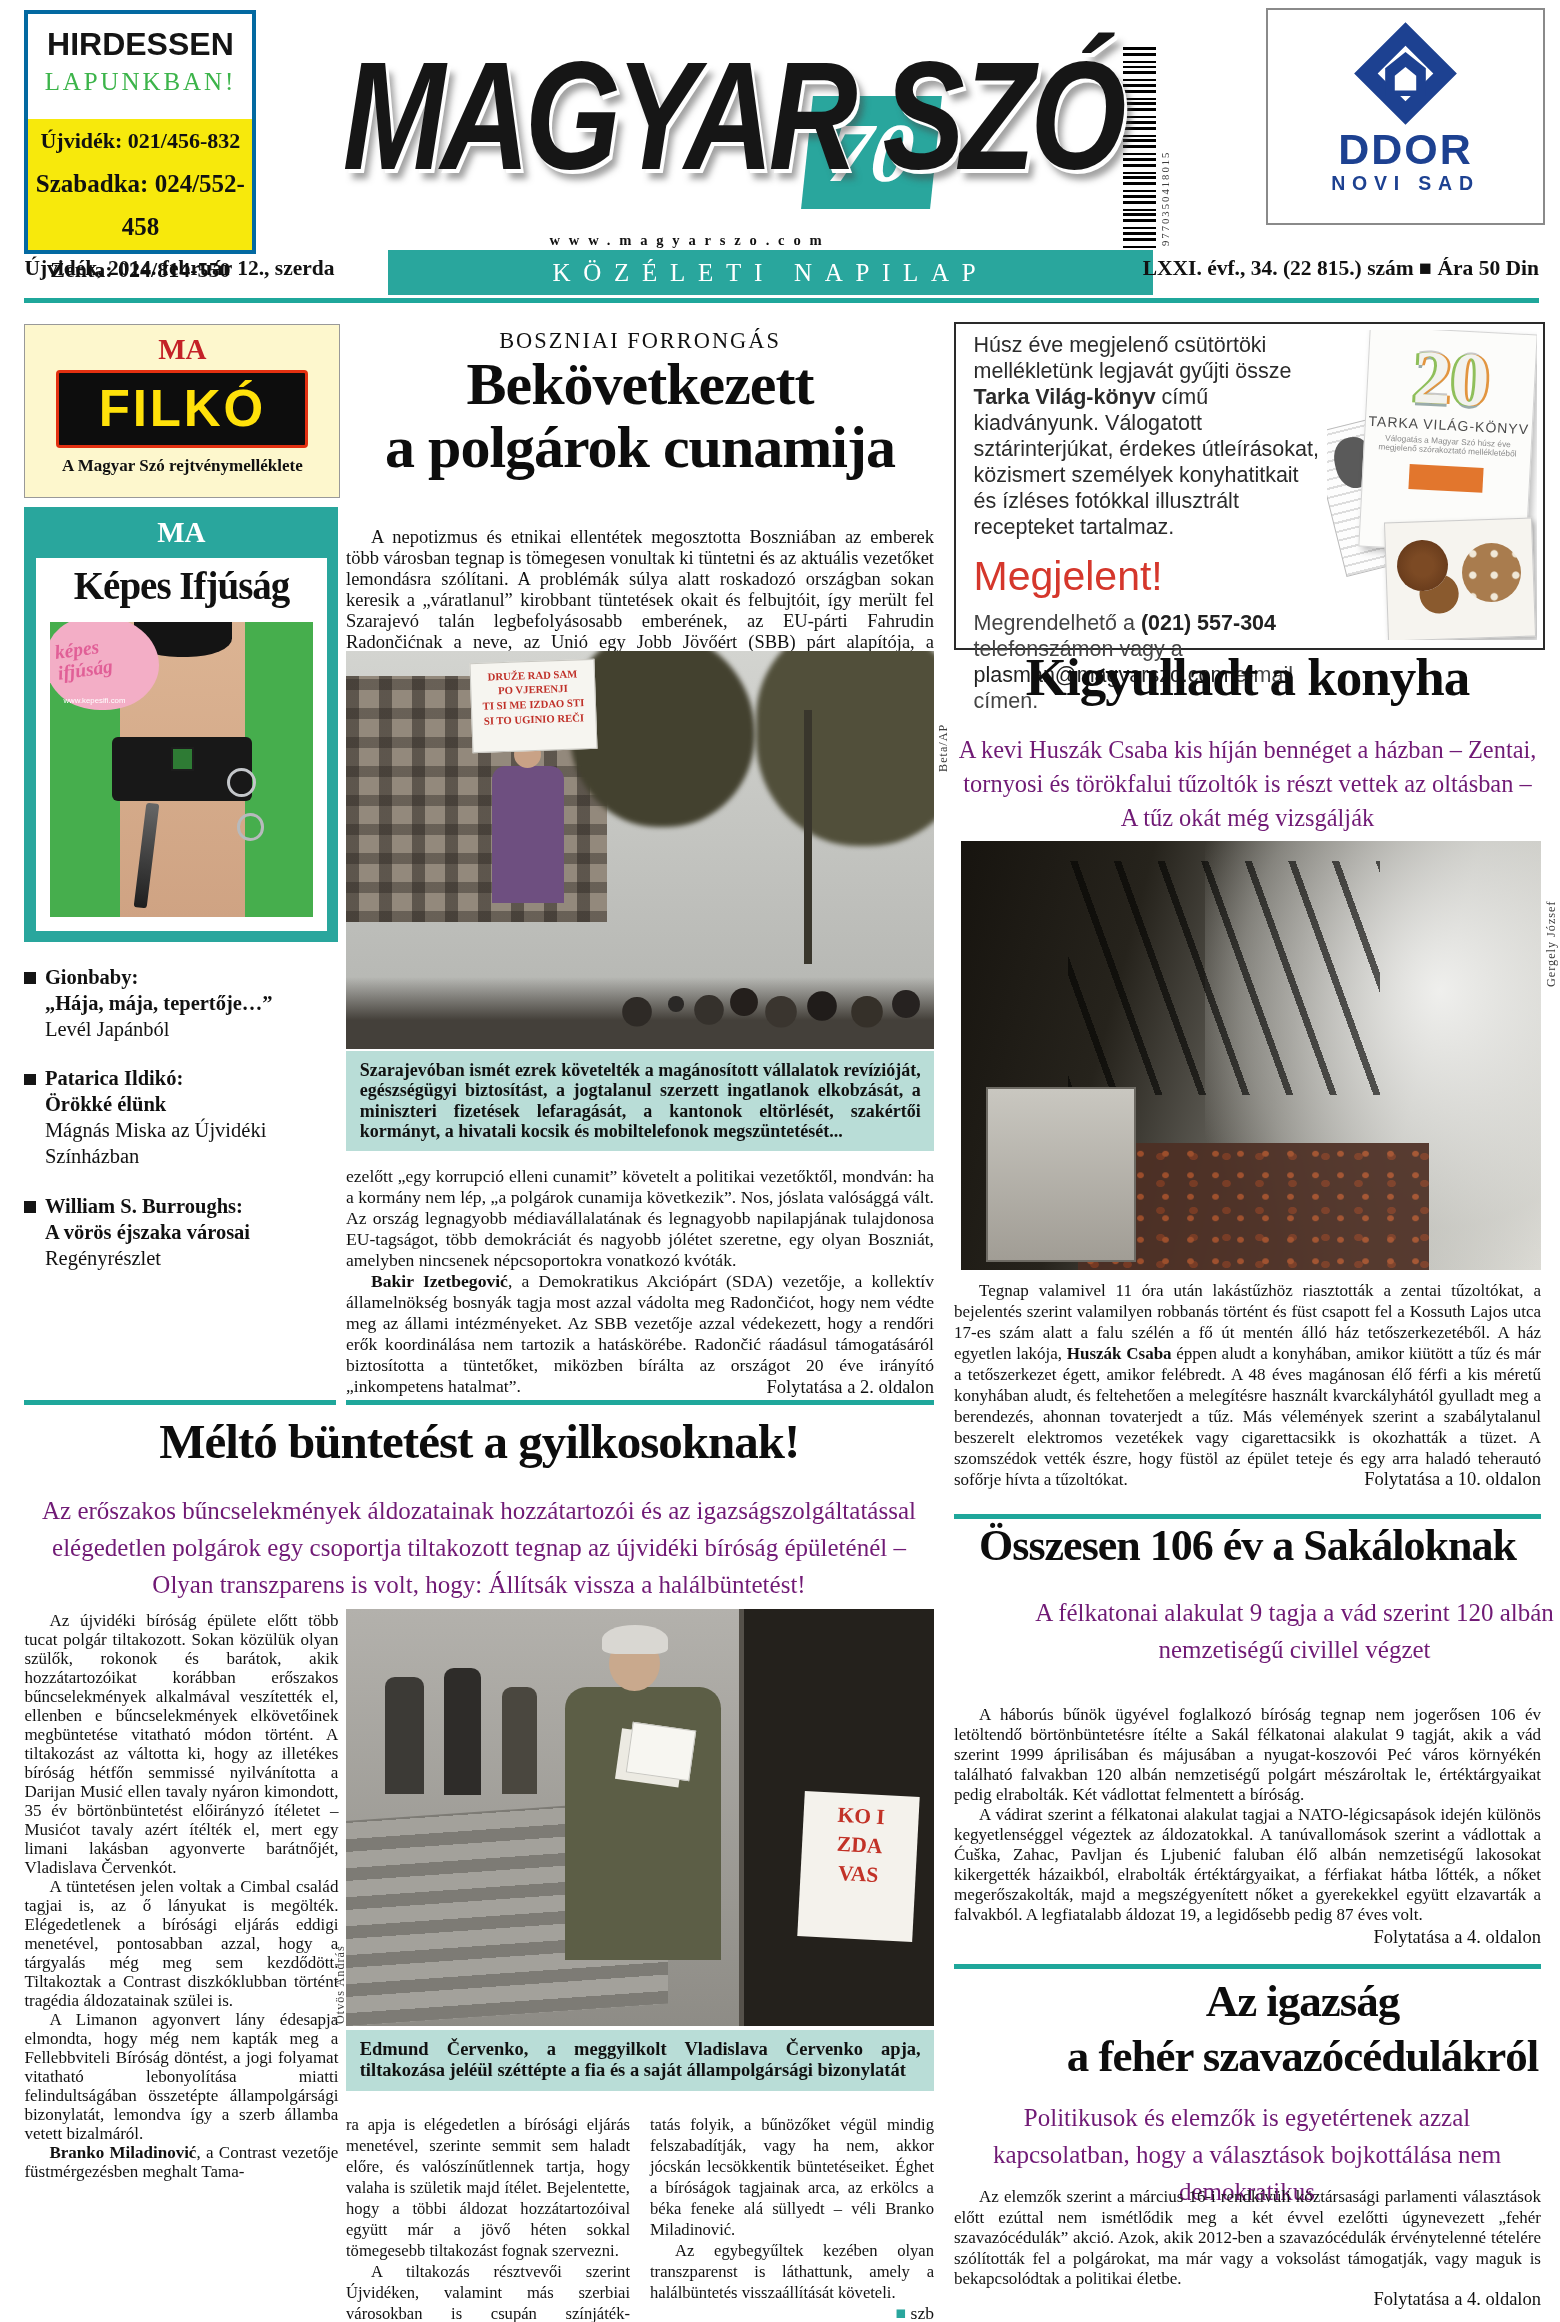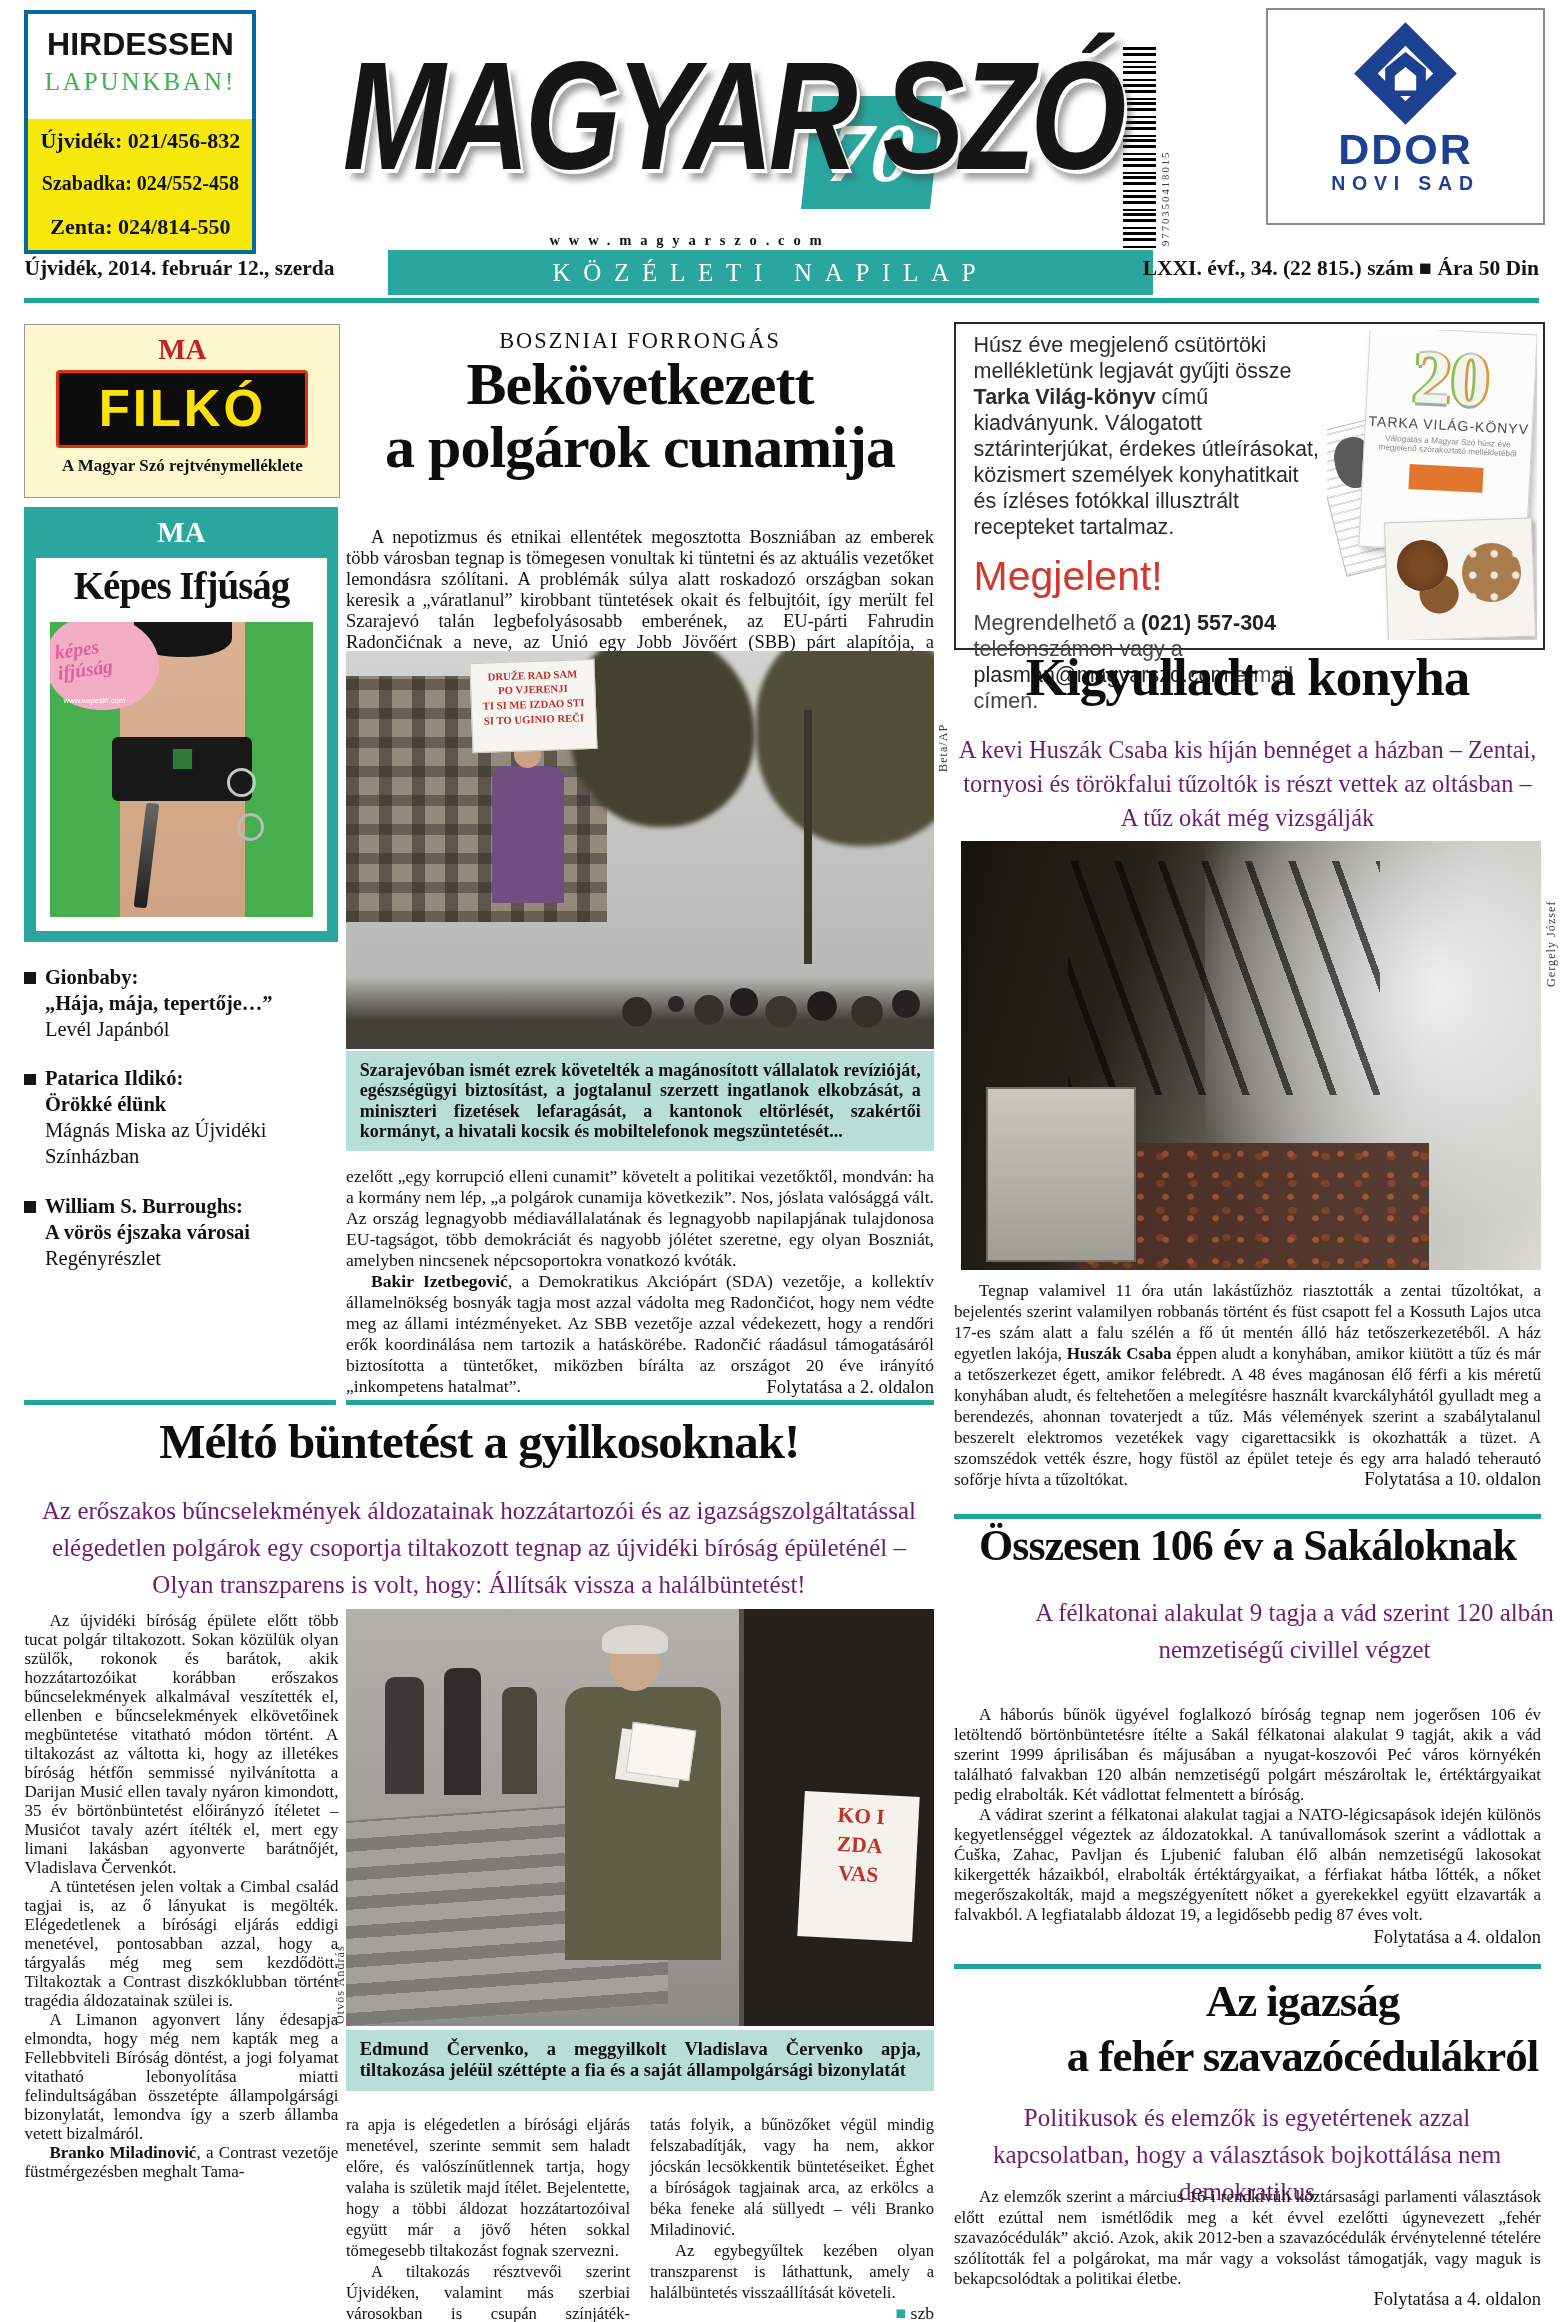--- a/index.html
+++ b/index.html
@@ -34,21 +34,21 @@
 </head>
 <body>
 
 <div id="page">
 
   <div class="abs" style="left:24.4px;top:9.8px;width:224px;height:236px;border:4px solid #0369a1;">
     <div class="sans ctr" style="margin-top:12.7px;font-size:32px;font-weight:900;color:#151515;">HIRDESSEN</div>
     <div class="ctr" style="margin-top:4.9px;font-size:25px;letter-spacing:2.9px;color:#3cb44a;">LAPUNKBAN!</div>
     <div class="abs" style="left:0;bottom:0;width:100%;height:131px;background:#f7e90c;">
       <div class="ctr b" style="font-size:22px;line-height:43px;">Újvidék: 021/456-832</div>
-      <div class="ctr b" style="font-size:20px;line-height:43px;font-family:Liberation Serif, serif;">Szabadka: 024/552-458</div>
+      <div class="ctr b" style="font-size:25px;line-height:43px;font-family:Liberation Serif, serif;">Szabadka: 024/552-458</div>
       <div class="ctr b" style="font-size:22px;line-height:43px;">Zenta: 024/814-550</div>
     </div>
   </div>
 
   <div class="abs" style="left:256px;top:0px;width:868px;height:254px;">
     <div class="abs badge70" style="left:551px;top:96px;width:129px;height:113px;z-index:1;">
       <span>70</span>
     </div>
     <div class="abs logo-text" style="left:0;top:39px;width:868px;z-index:2;text-align:center;">MAGYAR SZÓ</div>
     <div class="abs ctr b" style="left:0;top:232px;width:868px;font-size:14.6px;letter-spacing:8.8px;z-index:3;">www.magyarszo.com</div>

